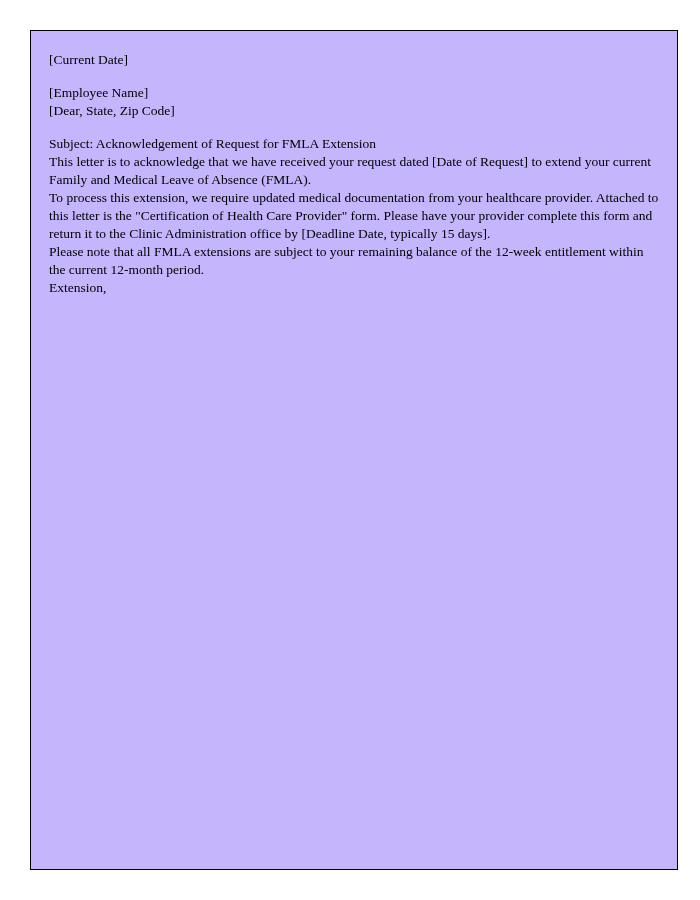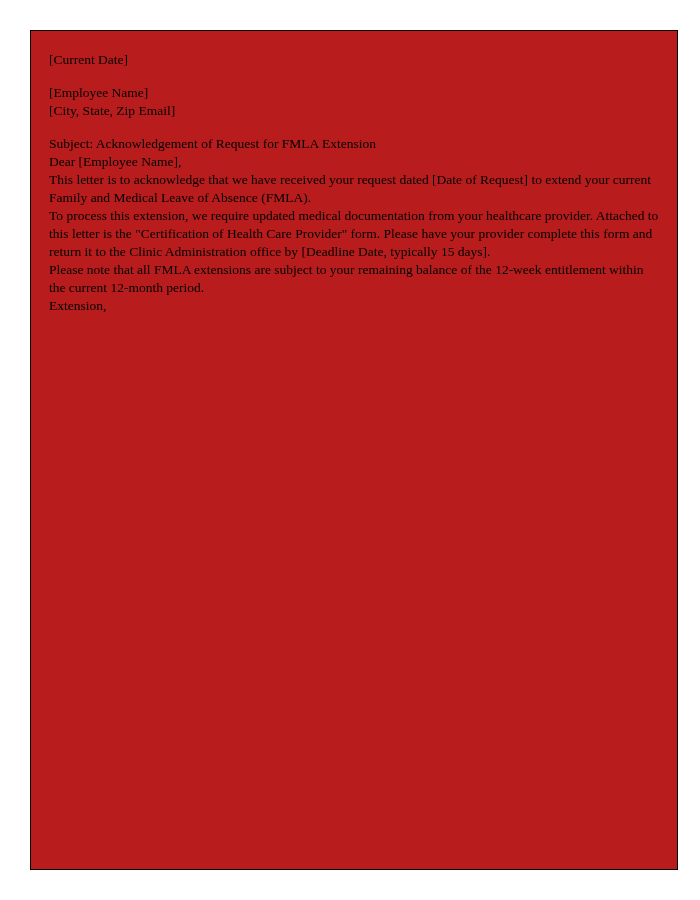--- a/index.html
+++ b/index.html
@@ -16,21 +16,21 @@
   }
   .letter-page {
     position: absolute;
     left: 30px;
     top: 30px;
     width: 648px;
     height: 840px;
     border: 1px solid #000000;
     box-sizing: border-box;
     padding: 20px 18px;
-    background: #b91c1c;
+    background: #c4b5fd;
     overflow: hidden;
   }
   .letter-page p,
   .letter-page div.line {
     font-size: 13.5px;
     line-height: 18px;
     margin: 0;
   }
   .block {
     margin-bottom: 15px;
@@ -43,26 +43,25 @@
 <body>
 
 <div class="letter-page">
 
   <div class="block">
     <div class="line">[Current Date]</div>
   </div>
 
   <div class="block">
     <div class="line">[Employee Name]</div>
-    <div class="line">[City, State, Zip Email]</div>
+    <div class="line">[Dear, State, Zip Code]</div>
   </div>
 
   <p class="para">Subject: Acknowledgement of Request for FMLA Extension</p>
 
-  <p class="para">Dear [Employee Name],</p>
 
   <p class="para">This letter is to acknowledge that we have received your request dated [Date of Request] to extend your current Family and Medical Leave of Absence (FMLA).</p>
   <p class="para">To process this extension, we require updated medical documentation from your healthcare provider. Attached to this letter is the "Certification of Health Care Provider" form. Please have your provider complete this form and return it to the Clinic Administration office by [Deadline Date, typically 15 days].</p>
   <p class="para">Please note that all FMLA extensions are subject to your remaining balance of the 12-week entitlement within the current 12-month period.</p>
 
   <p class="para">Extension,</p>
 
 
 </div>
 

